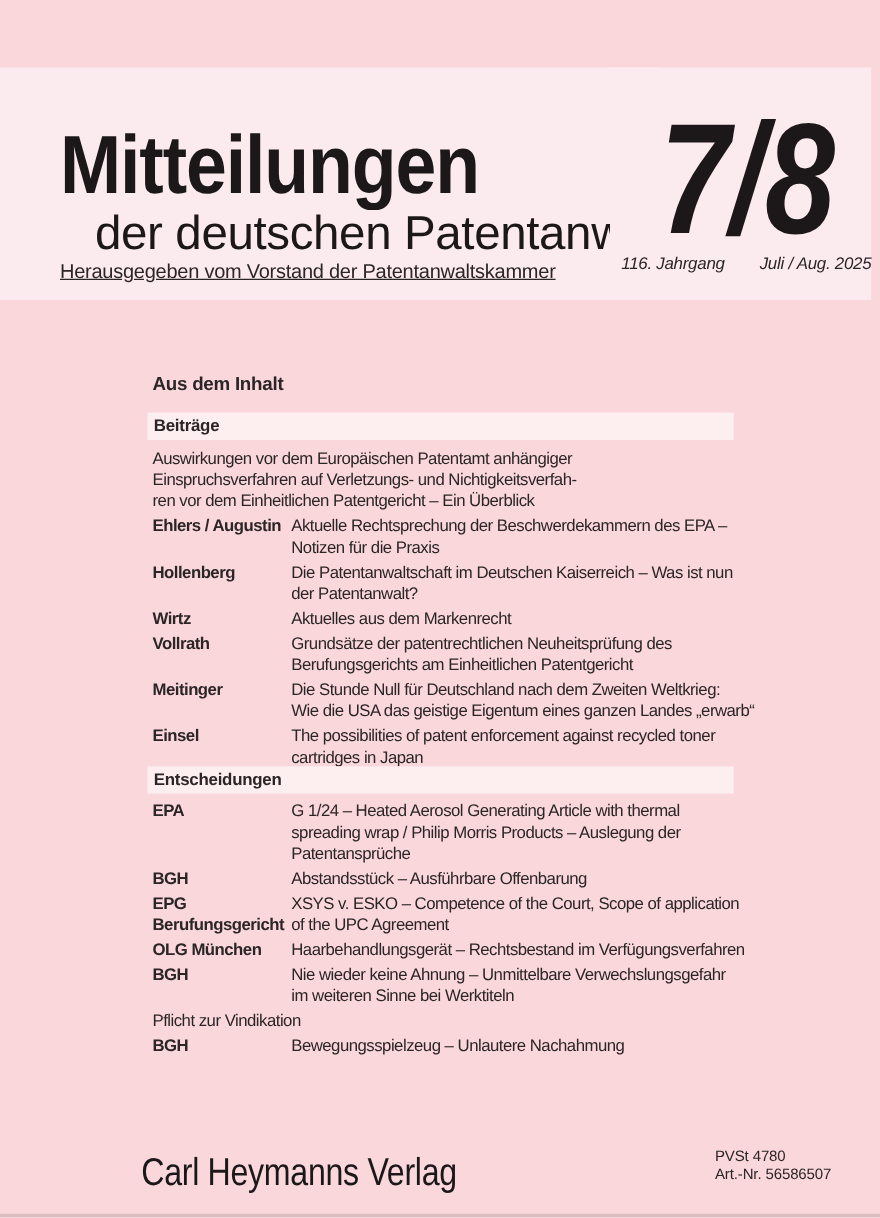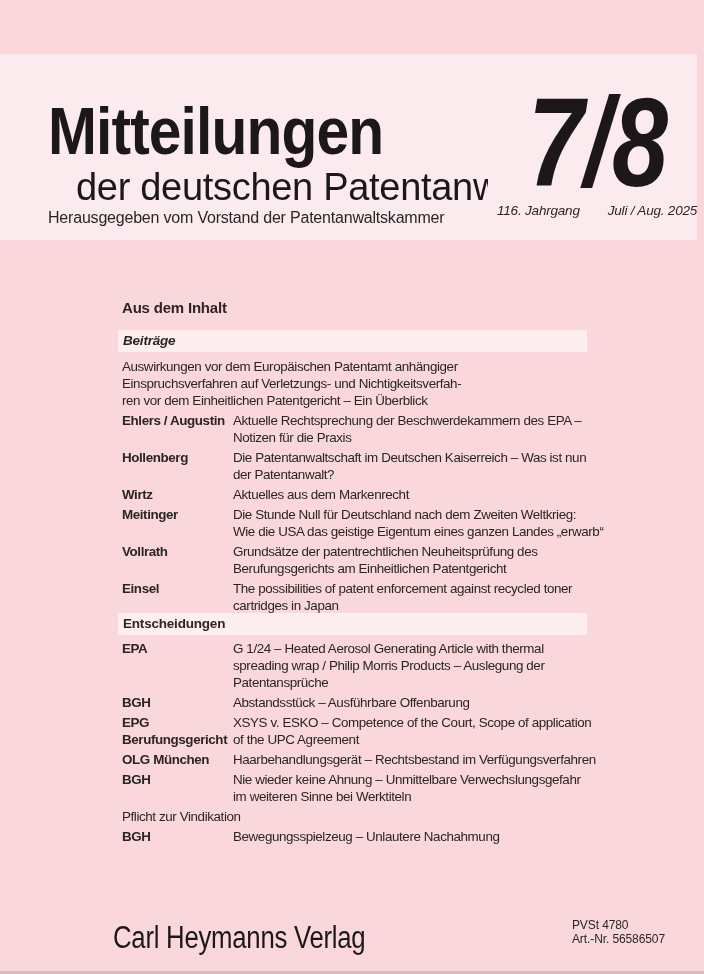--- a/index.html
+++ b/index.html
@@ -52,20 +52,21 @@
     color: var(--ink-strong, #1c1819);
     margin-left: 28px;
   }
   .journal-editor-line {
     margin-top: 4px;
     font-size: 16px;
     line-height: 1;
     letter-spacing: -0.2px;
     white-space: nowrap;
     color: var(--ink, #2b2526);
+    text-decoration: underline;
   }
   .masthead-right {
     position: absolute;
     left: 488px; top: 54px;
     width: 209px; height: 186px;
     background: var(--panel-bg, #fcebee);
     font-style: italic;
   }
   .issue-number {
     position: absolute;
@@ -101,21 +102,21 @@
     left: 118px;
     width: 469px;
     height: 22px;
     background: var(--band-bg, #fdeef0);
     font-size: 13.5px;
     font-weight: bold;
     line-height: 22px;
     padding-left: 5px;
     letter-spacing: -0.2px;
   }
-  .band-beitraege { top: 330px; font-style: italic; }
+  .band-beitraege { top: 330px; }
   .band-entscheidungen { top: 613px; }
 
   .entries {
     position: absolute;
     left: 122px;
     width: 520px;
   }
   .entries-beitraege { top: 358px; }
   .entries-entscheidungen { top: 640px; }
   .entry {
@@ -191,28 +192,28 @@
       <div class="entry">
         <div class="entry-label">Hollenberg</div>
         <div class="entry-text">Die Patentanwaltschaft im Deutschen Kaiserreich – Was ist nun
 der Patentanwalt?</div>
       </div>
       <div class="entry">
         <div class="entry-label">Wirtz</div>
         <div class="entry-text">Aktuelles aus dem Markenrecht</div>
       </div>
       <div class="entry">
+        <div class="entry-label">Vollrath</div>
+        <div class="entry-text">Grundsätze der patentrechtlichen Neuheitsprüfung des
+Berufungsgerichts am Einheitlichen Patentgericht</div>
+      </div>
+      <div class="entry">
         <div class="entry-label">Meitinger</div>
         <div class="entry-text">Die Stunde Null für Deutschland nach dem Zweiten Weltkrieg:
 Wie die USA das geistige Eigentum eines ganzen Landes „erwarb“</div>
-      </div>
-      <div class="entry">
-        <div class="entry-label">Vollrath</div>
-        <div class="entry-text">Grundsätze der patentrechtlichen Neuheitsprüfung des
-Berufungsgerichts am Einheitlichen Patentgericht</div>
       </div>
       <div class="entry">
         <div class="entry-label">Einsel</div>
         <div class="entry-text">The possibilities of patent enforcement against recycled toner
 cartridges in Japan</div>
       </div>
     </div>
 
     <div class="section-band band-entscheidungen">Entscheidungen</div>
 

